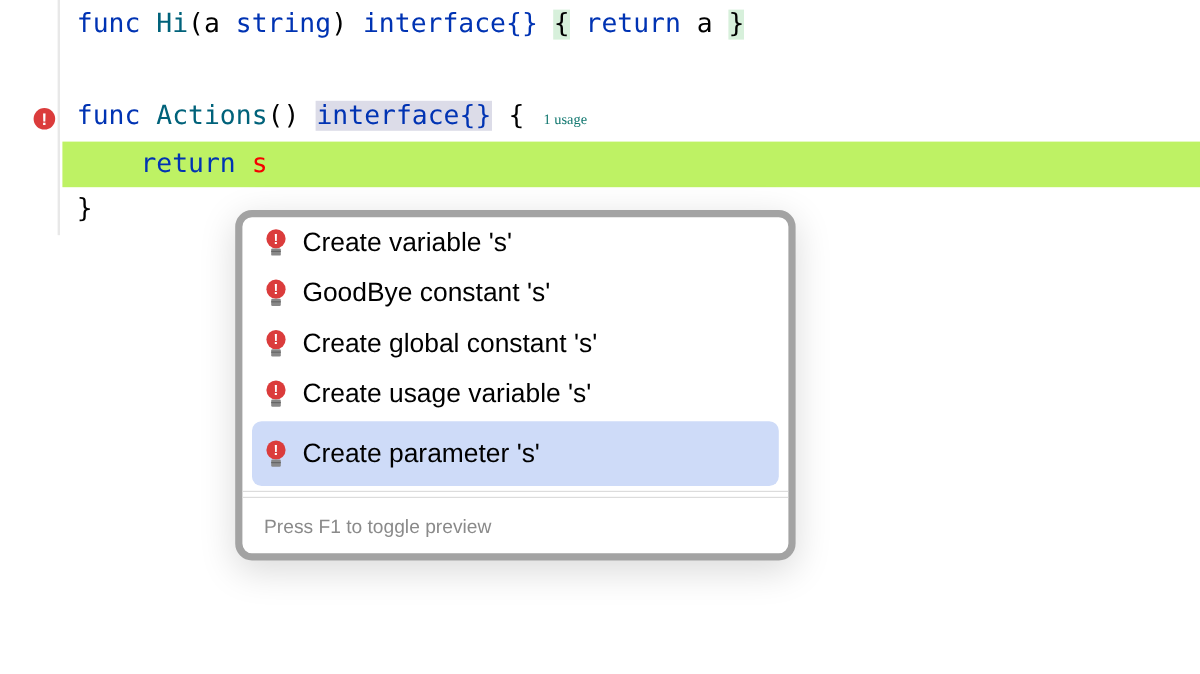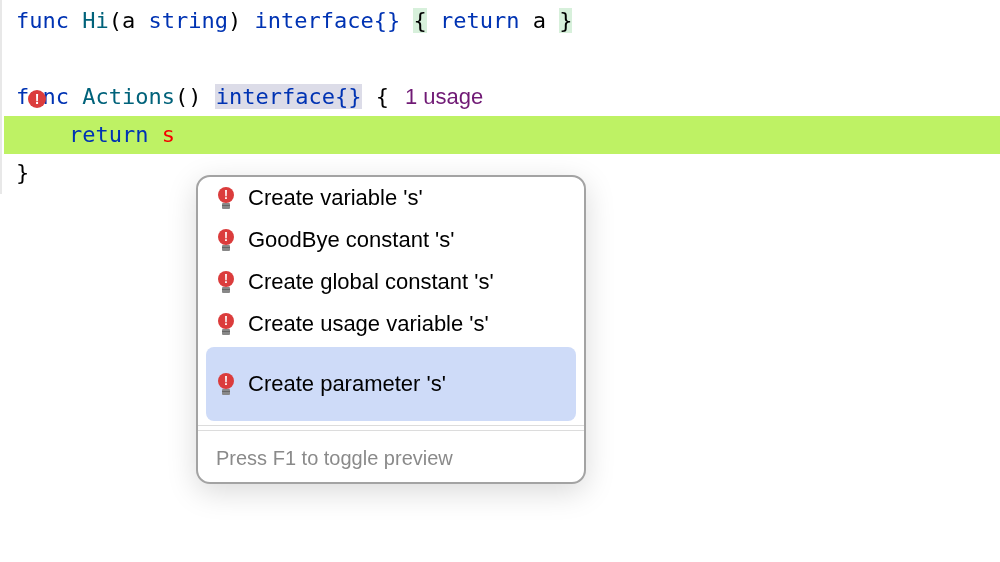--- a/index.html
+++ b/index.html
@@ -13,42 +13,43 @@
       background: #ffffff;
       width: 1000px;
       height: 562px;
       position: relative;
       overflow: hidden;
     }
     .editor {
       padding: 2px 0;
       border-left: 2px solid #e8e8e8;
       padding-left: 2px;
+      margin-left: 48px;
     }
     .code-line {
       white-space: pre;
       line-height: 38px;
       padding-left: 12px;
       position: relative;
     }
     .keyword { color: #0033b3; }
     .type { color: #0033b3; }
     .ident { color: #000000; }
     .func-name { color: #00627a; }
     .param { color: #000000; }
     .brace-hl { background: #d7f0db; }
     .error-text { color: #f50000; }
     .selection-bg { background: #dcdce8; padding: 0 1px;}
     .highlight-line {
       background: #bef264;
     }
     .usage-hint {
-      color: #701a75;
-      font-family: Liberation Sans, sans-serif;
-      font-size: 22px;
+      color: #0f766e;
+      font-family: Liberation Serif, serif;
+      font-size: 12px;
       margin-left: 16px;
     }
     .error-gutter {
       position: absolute;
       left: 28px;
       top: 90px;
       width: 20px;
       height: 20px;
       z-index: 5;
     }
@@ -62,51 +63,51 @@
       justify-content: center;
       color: white;
       font-weight: bold;
       font-size: 14px;
       font-family: Arial, sans-serif;
     }
     .popup {
       position: absolute;
       left: 196px;
       top: 175px;
-      width: 390px;
+      width: 467px;
       background: #ffffff;
-      border: 2px solid #a3a3a3;
+      border: 6px solid #a3a3a3;
       border-radius: 14px;
       box-shadow: 0 8px 30px rgba(0,0,0,0.15);
       overflow: hidden;
       font-family: -apple-system, BlinkMacSystemFont, 'Segoe UI', Arial, sans-serif;
     }
     .popup-item {
       display: flex;
       align-items: center;
       padding: 8px 18px;
       font-size: 22px;
       color: #000000;
       cursor: pointer;
       gap: 12px;
     }
     .popup-item.selected {
       background: #cedbf8;
       border-radius: 8px;
       margin: 2px 8px;
-      padding: 24px 10px;
+      padding: 14px 10px;
     }
     .popup-divider {
       height: 1px;
       background: #dcdcdc;
       margin: 4px 0;
     }
     .popup-footer {
       padding: 12px 18px;
-      font-size: 20px;
+      font-size: 16px;
       color: #8a8a8a;
     }
     .bulb-icon {
       width: 20px;
       height: 22px;
       position: relative;
       flex-shrink: 0;
     }
     .bulb-top {
       width: 16px;

